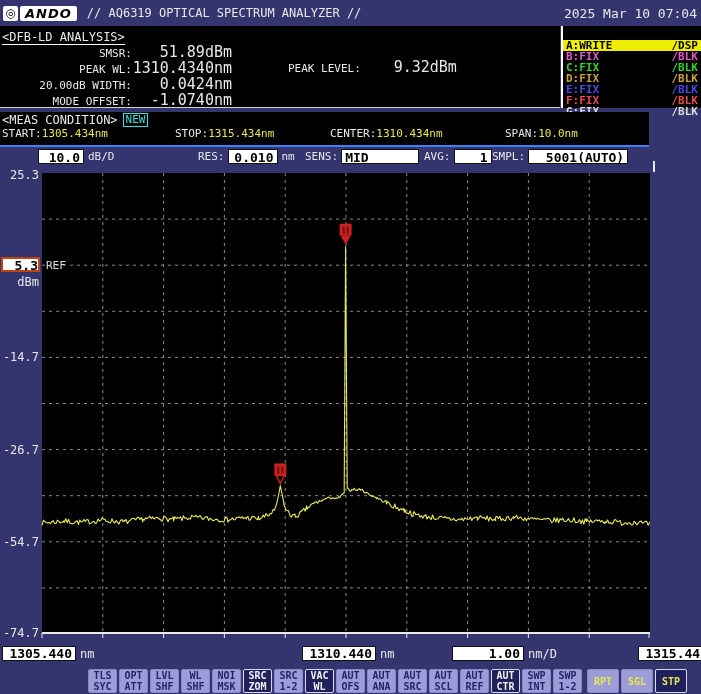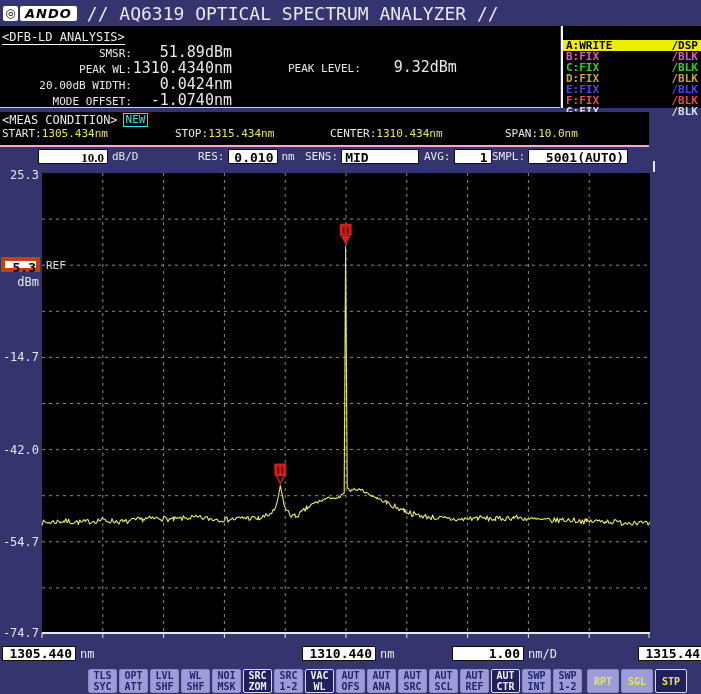--- a/index.html
+++ b/index.html
@@ -7,21 +7,21 @@
           font-family:"DejaVu Sans Mono","Liberation Mono",monospace;color:#e8e8e8;}
 
   
   .header{position:absolute;top:0;left:0;width:100%;height:26px;display:flex;align-items:center;}
   .logo-wrap{display:flex;align-items:center;margin-left:3px;height:17px;}
   .logo-icon{width:15px;height:15px;background:#fff;color:#000;font-size:12px;line-height:15px;
              text-align:center;border-radius:2px;font-family:"DejaVu Sans",sans-serif;}
   .logo-box{background:#fff;color:#000;font-weight:bold;font-style:italic;font-size:13px;padding:0 5px;
             height:15px;line-height:15px;border-radius:2px;margin-left:2px;letter-spacing:1px;
             font-family:"DejaVu Sans",sans-serif;}
-  .header-title{margin-left:10px;font-size:18px;white-space:pre;}
+  .header-title{margin-left:10px;font-size:12px;white-space:pre;}
   .header-datetime{margin-left:auto;margin-right:4px;font-size:13px;}
 
   
   .dfb-panel{position:absolute;top:26px;left:0;width:560px;height:81px;background:#000;
              border-bottom:1px solid #cfcfcf;box-sizing:content-box;}
   .dfb-title{display:inline-block;font-size:12px;margin:1px 0 0 2px;border-bottom:1px solid #fff;}
   .dfb-rows{position:absolute;top:17px;left:0;}
   .dfb-row{display:flex;align-items:baseline;height:16px;}
   .dfb-label{width:132px;text-align:right;font-size:11px;}
   .dfb-value{width:100px;text-align:right;font-size:15px;}
@@ -30,21 +30,21 @@
   .pl-value{font-size:15px;width:96px;text-align:right;}
 
   
   .trace-panel{position:absolute;top:26px;left:561px;width:140px;height:82px;background:#000;
                border-left:2px solid #fff;box-sizing:border-box;padding-top:14px;}
   .trace-row{display:flex;justify-content:space-between;font-size:11px;font-weight:bold;
              height:11px;line-height:11px;padding:0 3px;}
 
   
   .meas-panel{position:absolute;top:112px;left:0;width:649px;height:33px;background:#000;
-              border-bottom:2px solid #f9a8d4;}
+              border-bottom:2px solid #3b82f6;}
   .meas-line1{display:flex;align-items:center;height:15px;margin-left:2px;font-size:12px;}
   .meas-badge{color:#35e0e0;border:1px solid #35e0e0;font-size:11px;line-height:12px;padding:0 2px;margin-left:5px;}
   .meas-line2{position:relative;height:17px;}
   .meas-field{position:absolute;display:flex;align-items:baseline;top:0;}
   .meas-flabel{font-size:11px;}
   .meas-fvalue{font-size:11px;color:#e8e84c;}
 
   
   .settings-row{position:absolute;top:146px;left:0;width:100%;height:26px;font-size:11px;}
   .cluster{position:absolute;top:3px;display:flex;align-items:center;}
@@ -52,21 +52,21 @@
         height:15px;line-height:15px;padding:0 3px;box-sizing:border-box;}
   .t-right{text-align:right;} .t-left{text-align:left;}
   .unit{margin-left:4px;}
 
   
   .plot{position:absolute;top:173px;left:42px;width:608px;height:461px;background:#000;}
   .plot svg{position:absolute;top:0;left:0;overflow:visible;}
   .ylab{position:absolute;left:0;width:39px;text-align:right;font-size:12px;transform:translateY(-50%);}
   .ref-box{position:absolute;left:1px;top:257px;width:39px;height:15px;background:#fff;color:#000;
            font-size:13px;font-weight:bold;text-align:right;padding-right:0;box-sizing:border-box;
-           border:4px solid #c2410c;line-height:13px;}
+           border:2px solid #c2410c;line-height:13px;}
   .ref-unit{position:absolute;left:0;top:275px;width:39px;text-align:right;font-size:12px;}
   .ref-inplot{position:absolute;left:46px;top:438px;transform:translateY(-50%);font-size:11px;color:#dcdcdc;}
   .plot-top-tick{position:absolute;left:653px;top:161px;width:2px;height:11px;background:#e8e8e8;}
 
   
   .xaxis-row{position:absolute;top:646px;left:0;width:100%;height:18px;font-size:12px;}
   .xitem{position:absolute;display:flex;align-items:center;top:0;}
   .xbox{background:#fff;color:#000;border:1px solid #101010;font-size:13px;font-weight:bold;
         height:15px;line-height:13px;padding:0 3px;box-sizing:border-box;text-align:right;}
 
@@ -84,20 +84,21 @@
 <body>
 
 <div class="screen">
 
   <div class="header">
     <div class="logo-wrap">
       <span class="logo-icon">◎</span>
       <span class="logo-box">ANDO</span>
     </div>
     <span class="header-title">// AQ6319 OPTICAL SPECTRUM ANALYZER //</span>
+    <span class="header-datetime">2025 Mar 10 07:04</span>
   </div>
 
   <div class="dfb-panel">
     <span class="dfb-title">&lt;DFB-LD ANALYSIS&gt;</span>
     <div class="dfb-rows" id="dfb-rows">
         <div class="dfb-row">
           <span class="dfb-label">SMSR:</span>
           <span class="dfb-value">51.89dBm</span>
         </div>
         <div class="dfb-row">
@@ -170,21 +171,21 @@
         </div>
         <div class="meas-field" style="left: 505px;">
           <span class="meas-flabel">SPAN:</span>
           <span class="meas-fvalue"> 10.0nm</span>
         </div>
       </div>
   </div>
 
   <div class="settings-row">
     <div class="cluster" style="left:38px;">
-      <span class="vbox t-right" style="width:70px;font-family:Liberation Serif, serif;">10.0</span>
+      <span class="vbox t-right" style="width:46px;">10.0</span>
       <span class="unit">dB/D</span>
     </div>
     <div class="cluster" style="left:198px;">
       <span>RES:</span>
       <span class="vbox t-right" style="width:50px;margin-left:3px;">0.010</span>
       <span class="unit">nm</span>
     </div>
     <div class="cluster" style="left:305px;">
       <span>SENS:</span>
       <span class="vbox t-left" style="width:78px;margin-left:3px;">MID</span>
@@ -196,21 +197,21 @@
     <div class="cluster" style="left:492px;">
       <span>SMPL:</span>
       <span class="vbox t-right" style="width:100px;margin-left:3px;">5001(AUTO)</span>
     </div>
   </div>
 
   <div class="ylab" style="top:175px;">25.3</div>
   <div class="ref-box">5.3</div>
   <div class="ref-unit">dBm</div>
   <div class="ylab" style="top:357px;">-14.7</div>
-  <div class="ylab" style="top:450px;">-42.0</div>
+  <div class="ylab" style="top:450px;">-26.7</div>
   <div class="ylab" style="top:542px;">-54.7</div>
   <div class="ylab" style="top:633px;">-74.7</div>
   <div class="plot-top-tick"></div>
 
   <div class="plot">
     <svg id="plot-svg" width="608" height="466" viewBox="0 0 608 466">
         <line x1="60.8" y1="0" x2="60.8" y2="459" stroke="#8a8a8a" stroke-width="1" stroke-dasharray="3 4"></line>
         <line x1="121.6" y1="0" x2="121.6" y2="459" stroke="#8a8a8a" stroke-width="1" stroke-dasharray="3 4"></line>
         <line x1="182.4" y1="0" x2="182.4" y2="459" stroke="#8a8a8a" stroke-width="1" stroke-dasharray="3 4"></line>
         <line x1="243.2" y1="0" x2="243.2" y2="459" stroke="#8a8a8a" stroke-width="1" stroke-dasharray="3 4"></line>

